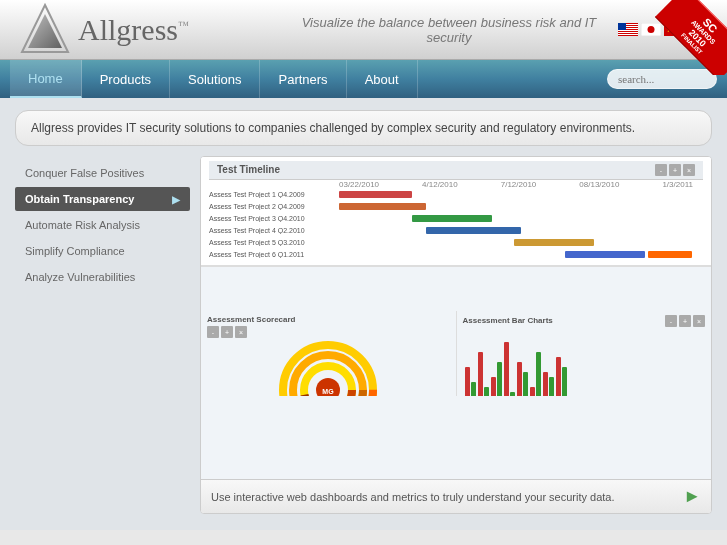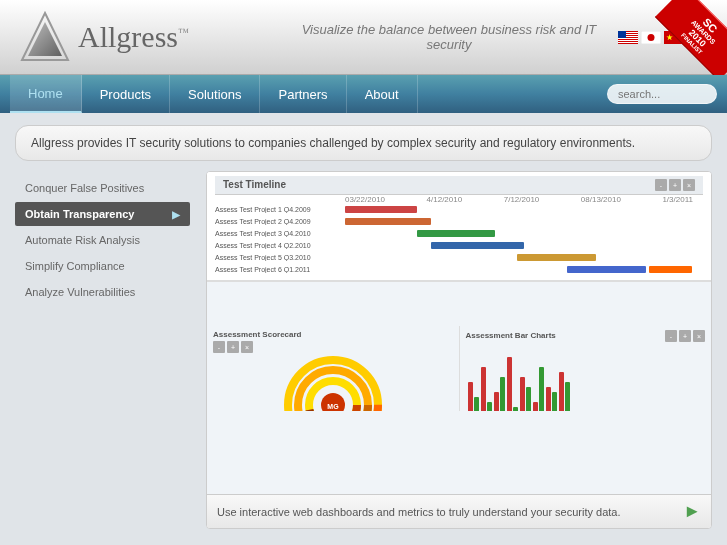--- a/index.html
+++ b/index.html
@@ -1,21 +1,21 @@
 <!DOCTYPE html>
 <html><head>
   <meta charset="utf-8">
   <style>
     * { margin: 0; padding: 0; box-sizing: border-box; }
     body { width: 727px; height: 545px; overflow: hidden; font-family: Arial, sans-serif; background: #e8e8e8; }
 
     
     .header {
       background: linear-gradient(to bottom, #ffffff 0%, #d0d0d0 100%);
-      height: 75px;
+      height: 60px;
       display: flex;
       align-items: center;
       padding: 0 20px;
       position: relative;
       border-bottom: 1px solid #aaa;
     }
     .logo-area {
       display: flex;
       align-items: center;
       width: 220px;
@@ -79,20 +79,21 @@
       padding: 0 10px;
     }
     .nav-search input {
       background: rgba(255,255,255,0.85);
       border: 1px solid rgba(255,255,255,0.5);
       border-radius: 10px;
       padding: 3px 10px;
       font-size: 11px;
       color: #999;
       width: 110px;
+      font-family: Liberation Serif, serif;
     }
 
     
     .main {
       background: #e0e4e8;
       padding: 12px 15px;
       height: calc(545px - 75px - 38px);
       overflow: hidden;
     }
 
@@ -103,21 +104,21 @@
       border-radius: 13px;
       padding: 10px 15px;
       font-size: 12px;
       color: #444;
       margin-bottom: 10px;
     }
 
     
     .content-area {
       display: flex;
-      gap: 16px;
+      gap: 10px;
       height: calc(100% - 50px);
     }
 
     
     .left-panel {
       width: 175px;
       flex-shrink: 0;
       display: flex;
       flex-direction: column;
       gap: 2px;

